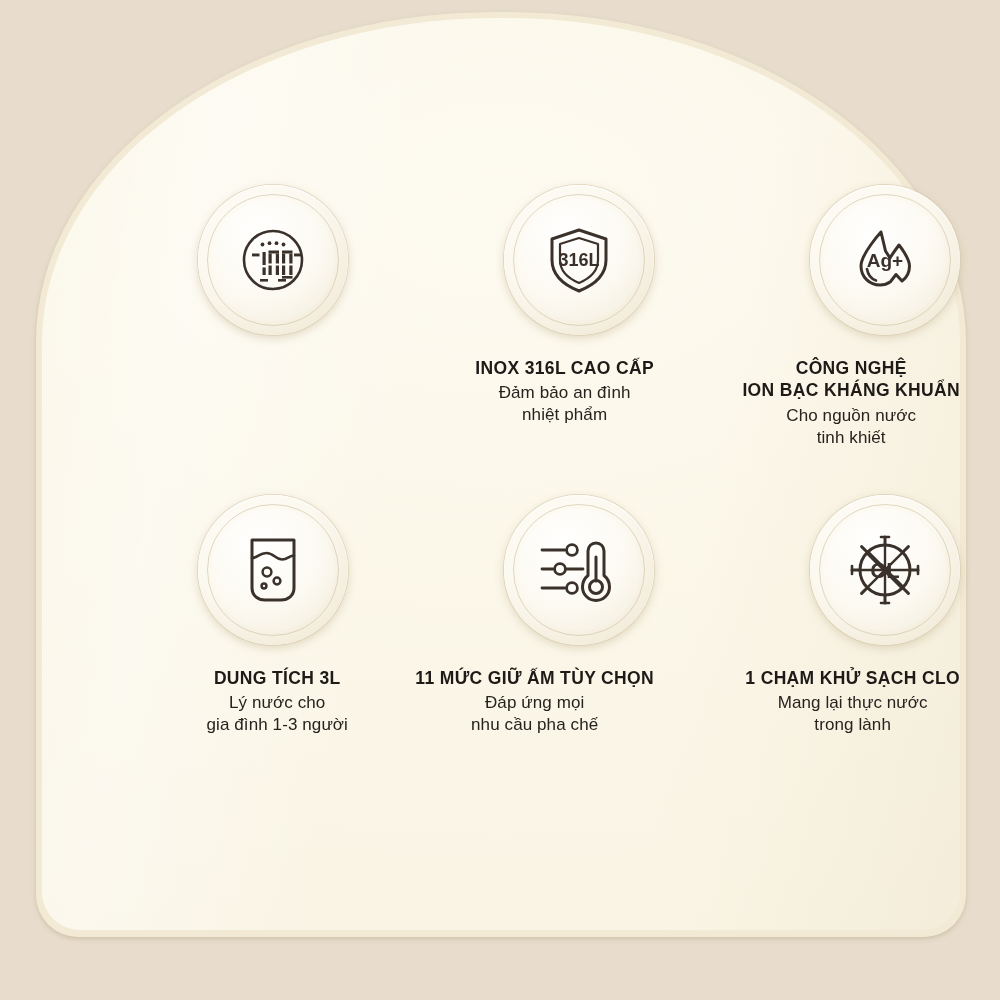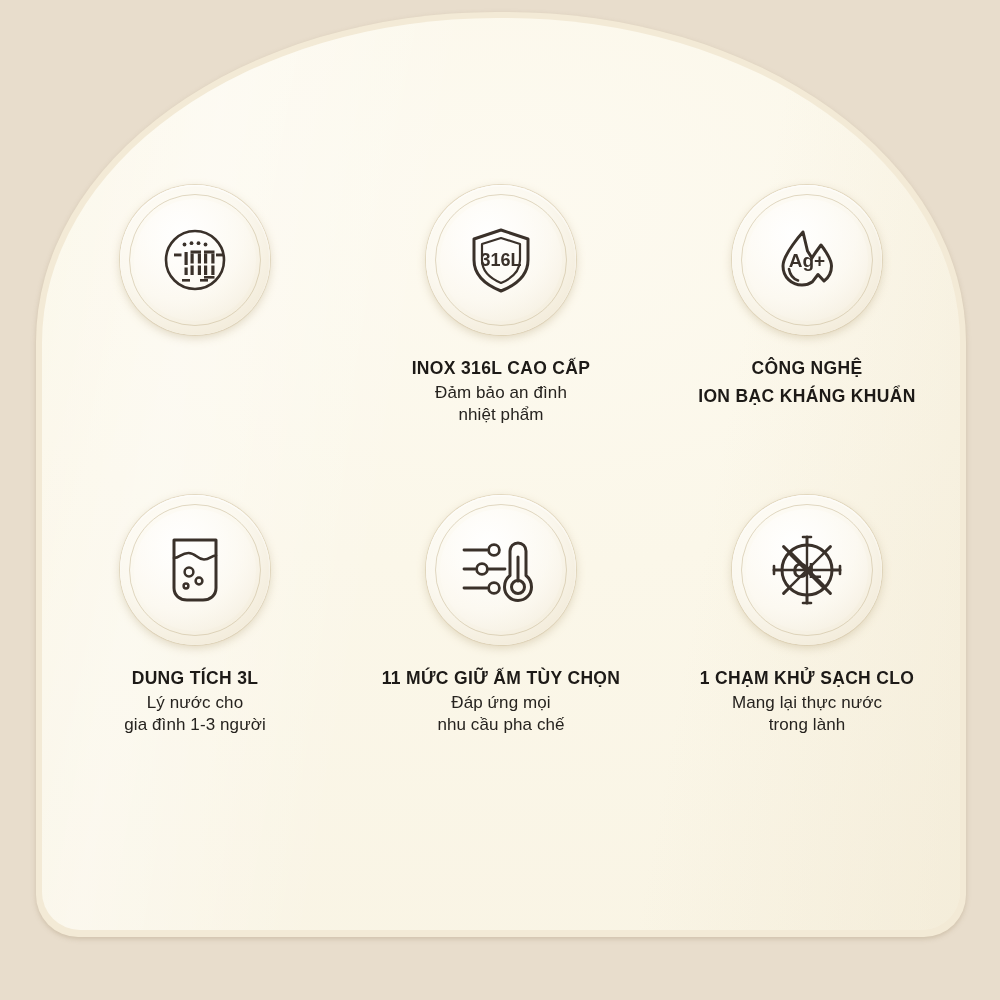--- a/index.html
+++ b/index.html
@@ -67,21 +67,21 @@
     height: 620px;
     display: grid;
     grid-template-columns: repeat(3, 1fr);
     grid-template-rows: repeat(2, 1fr);
   }
 
   .feature {
     position: relative;
     display: flex;
     flex-direction: column;
-    align-items: center;
+    align-items: flex-end;
   }
 
   .badge {
     position: relative;
     width: 150px;
     height: 150px;
     border-radius: 50%;
     display: flex;
     align-items: center;
     justify-content: center;
@@ -119,21 +119,21 @@
     text-align: center;
     line-height: 1.28;
   }
   .title {
     font-size: 17.5px;
     font-weight: 700;
     letter-spacing: 0.35px;
     color: #1d1a17;
     white-space: nowrap;
   }
-  .title .l2 { display: block; margin-top: 6px; }
+  .title .l2 { display: block; }
   .desc {
     margin-top: 3px;
     font-size: 17px;
     font-weight: 400;
     color: #26231f;
     letter-spacing: 0.1px;
   }
   .desc span { display: block; }
 
   
@@ -219,20 +219,24 @@
                      C49 20 43 28 40 33 L35.5 26 Z" stroke-width="3" stroke-linejoin="round" stroke-linecap="round"></path>
             <path d="M17 44 C18 50 21.5 54 26 55.5" stroke-width="2.6" stroke-linecap="round"></path>
             <text x="35" y="42" text-anchor="middle" font-family="Liberation Sans, sans-serif" font-size="19" font-weight="700" fill="#3a312a" stroke="none">Ag+</text>
           </svg>
         </span>
       </div>
       <div class="labels">
         <div class="title">
           <span>CÔNG NGHỆ</span>
           <span class="l2">ION BẠC KHÁNG KHUẨN</span>
+        </div>
+        <div class="desc">
+          <span>Cho nguồn nước</span>
+          <span>tinh khiết</span>
         </div>
       </div>
     </div>
 
     <div class="feature f4">
       <div class="badge">
         <span>
           <svg width="60" height="68" viewBox="0 0 60 68" fill="none" stroke="#3a312a">
             <path d="M9 4 H51 V52 C51 59.5 45 64 38 64 H22 C15 64 9 59.5 9 52 Z" stroke-width="3" stroke-linejoin="round"></path>
             <path d="M9 22 C15 22 16 17 23.5 17 C31 17 32 23.5 39 23.5 C45 23.5 46 19.5 51 19.5" stroke-width="2.6" stroke-linecap="round"></path>

